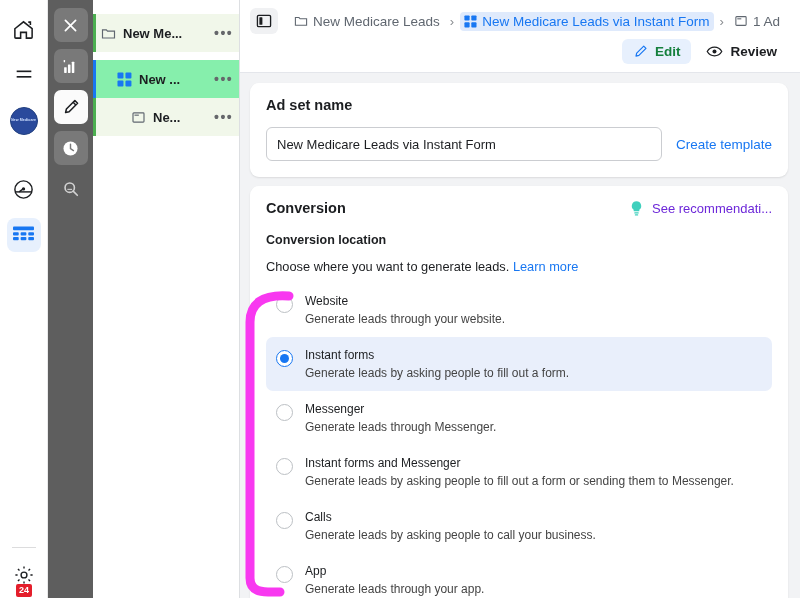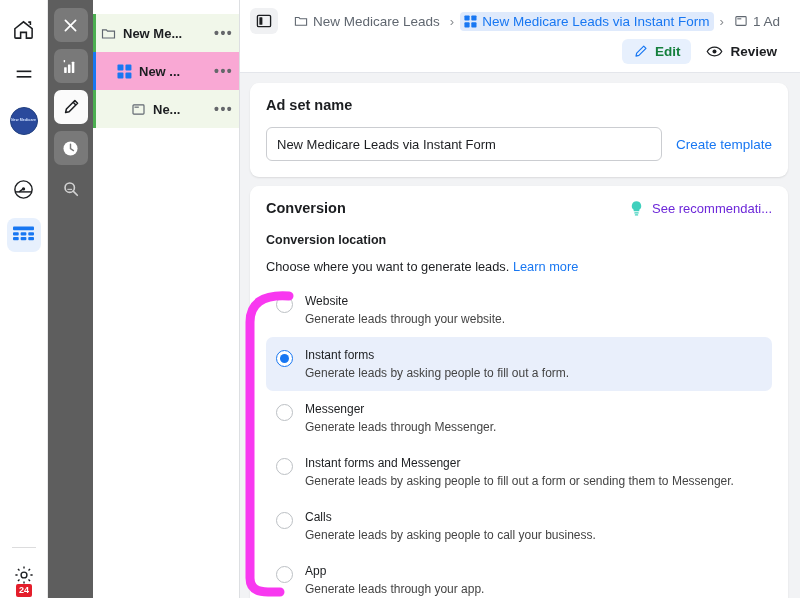--- a/index.html
+++ b/index.html
@@ -85,21 +85,21 @@
     height: 38px; display: flex; align-items: center;
     position: relative; cursor: pointer;
     padding-right: 6px;
     font-weight: bold;
   }
   .tree-row .edge {
     position: absolute; left: 0; top: 0; bottom: 0; width: 3px;
   }
   .tree-row.camp { background: #f1f7ea; }
   .tree-row.camp .edge { background: #4caf50; }
-  .tree-row.adset { background: #f9a8d4; padding-left: 16px; }
+  .tree-row.adset { background: #86efac; padding-left: 16px; margin-top: 8px; }
   .tree-row.adset .edge { background: #1877f2; }
   .tree-row.ad { background: #f1f7ea; padding-left: 30px; }
   .tree-row.ad .edge { background: #4caf50; }
   .tree-ico { margin-left: 8px; display: flex; align-items: center; }
   .tree-lbl {
     margin-left: 7px; font-size: 13px; color: #1c1e21;
     white-space: nowrap; overflow: hidden; flex: 1;
   }
   .dots { color: #65676b; font-size: 14px; letter-spacing: 1.4px; margin-left: auto; padding-left:4px;}
 

